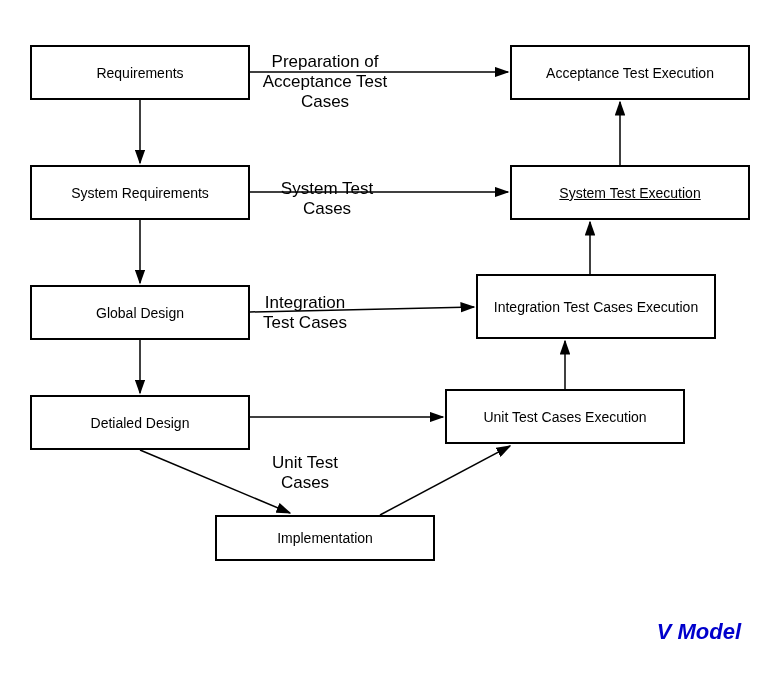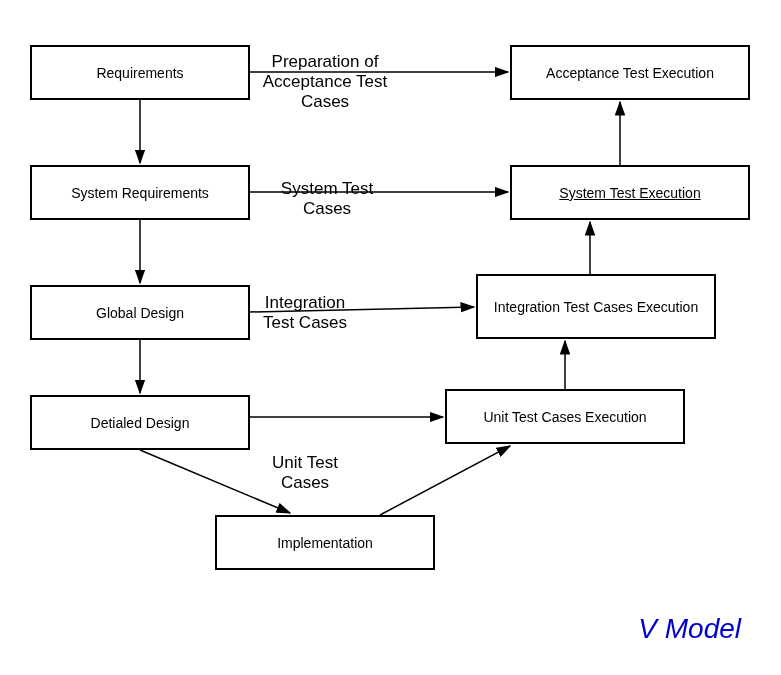--- a/index.html
+++ b/index.html
@@ -36,22 +36,22 @@
     }
     .label {
       position: absolute;
       font-size: 17px;
       text-align: center;
       background: transparent;
     }
     .v-model-label {
       position: absolute;
       color: #0000cc;
-      font-size: 28px;
-      font-weight: normal;
+      font-size: 22px;
+      font-weight: bold;
       font-style: italic;
     }
   </style>
 </head>
 <body>
 
 <div id="diagram">
 
   <svg id="arrows" xmlns="http://www.w3.org/2000/svg">
     <defs>
@@ -111,21 +111,21 @@
   </div>
 
   <div class="box" style="left:30px; top:395px; width:220px; height:55px;">
     <span>Detialed Design</span>
   </div>
 
   <div class="box" style="left:445px; top:389px; width:240px; height:55px;">
     <span>Unit Test Cases Execution</span>
   </div>
 
-  <div class="box" style="left:215px; top:515px; width:220px; height:55px;">
+  <div class="box" style="left:215px; top:515px; width:220px; height:46px;">
     <span>Implementation</span>
   </div>
 
   <div class="label" style="left:255px; top:52px; width:140px;">
     <span>Preparation of Acceptance Test Cases</span>
   </div>
 
   <div class="label" style="left:272px; top:179px; width:110px;text-align:center;">
     <span>System Test Cases</span>
   </div>

